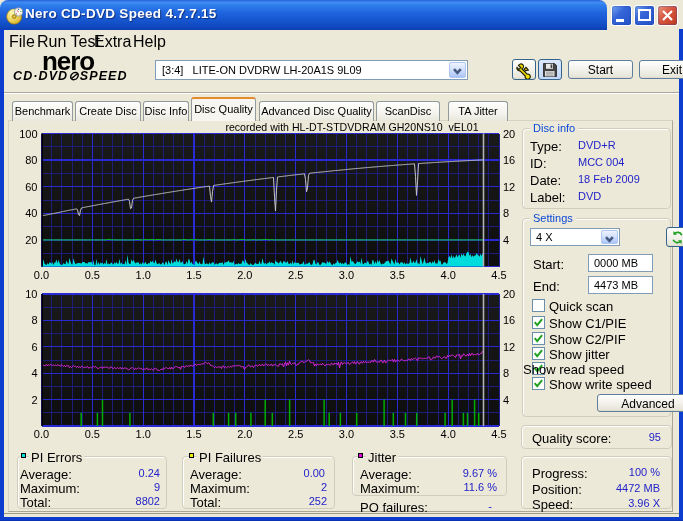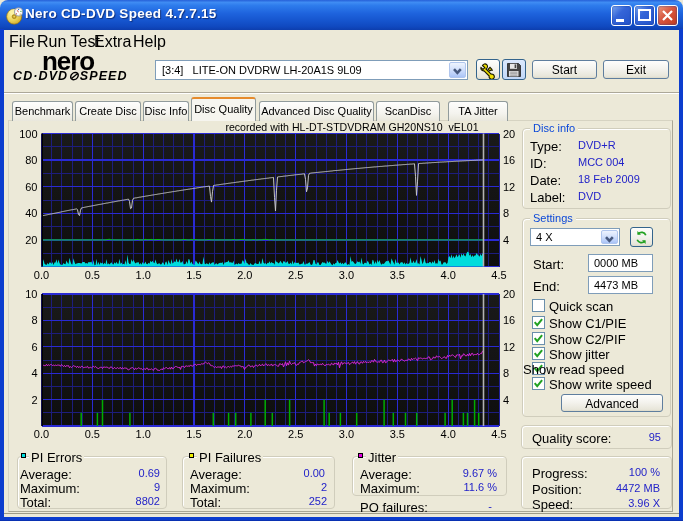--- a/index.html
+++ b/index.html
@@ -1,41 +1,41 @@
 <!DOCTYPE html>
 <html><head><meta charset="utf-8"><style>
 * { margin:0; padding:0; box-sizing:border-box; }
 html,body { width:683px; height:521px; overflow:hidden; }
 body { font-family:"Liberation Sans",sans-serif; font-size:11px; color:#000; background:#ece9d8; position:relative; }
 #win { position:absolute; inset:0; background:#ece9d8; }
 .abs { position:absolute; }
 .lbl { position:absolute; font-size:13px; white-space:nowrap; }
 .val { position:absolute; font-size:11px; color:#2222c8; white-space:nowrap; }
 
-#title { position:absolute; left:0; top:0; width:683px; height:30px;
+#title { position:absolute; left:0; top:0; width:607px; height:30px;
  background:linear-gradient(180deg,#2660d8 0%,#3f8cf3 8%,#2e7cec 18%,#1e63dd 45%,#1554cd 70%,#1049c0 88%,#0d3eae 100%);
  border-radius:8px 8px 0 0; }
 #title .cap { position:absolute; left:25px; top:6px; color:#fff; font-size:13.5px; font-weight:bold; letter-spacing:0.3px; text-shadow:1px 1px 1px #10307c; }
 .tbtn { position:absolute; top:5px; width:21px; height:21px; border-radius:3px; border:1px solid #fff;
  background:linear-gradient(135deg,#7da8f0 0%,#3565d8 40%,#2352c8 100%); box-shadow:inset 0 0 2px #1a3f9a; }
 .tbtn svg { position:absolute; left:0; top:0; }
 #closeb { background:linear-gradient(135deg,#eb9a7d 0%,#d75640 45%,#c23a1c 100%); }
 
 #bl { position:absolute; left:0; top:29px; width:4px; height:492px; background:#0c3dce; }
 #br { position:absolute; right:0; top:29px; width:4px; height:492px; background:#0c3dce; }
 #bb { position:absolute; left:0; top:517px; width:683px; height:4px; background:linear-gradient(180deg,#0c3dce 0%,#0c3dce 70%,#082a9e 100%); }
 
 #menu { position:absolute; left:4px; top:30px; width:675px; height:18px; }
 #menu span { position:absolute; top:3px; font-size:16px; }
 #tooletch { position:absolute; left:4px; top:92px; width:675px; height:2px; border-top:1px solid #aca899; border-bottom:1px solid #fff; }
 #nerologo { position:absolute; left:9px; top:50px; width:130px; height:30px; }
 #combo { position:absolute; left:155px; top:60px; width:313px; height:20px; background:#fff; border:1px solid #7f9db9; }
 #combo .txt { position:absolute; left:6px; top:3px; font-size:11px; }
 .comboarrow { position:absolute; right:1px; top:1px; bottom:1px; width:17px; background:linear-gradient(180deg,#eef4fe 0%,#d3e1fc 45%,#b7cdf9 85%,#a9c3f7 100%); border:1px solid #b0c6ee; border-radius:2px; }
-.xpbtn { position:absolute; background:linear-gradient(180deg,#fefefc 0%,#f4f3ee 45%,#e8e6da 90%,#dcd9c8 100%); border:1px solid #5f7e9e; border-radius:3px; text-align:center; font-size:12px; }
+.xpbtn { position:absolute; background:linear-gradient(180deg,#fefefc 0%,#f4f3ee 45%,#e8e6da 90%,#dcd9c8 100%); border:1px solid #5f7e9e; border-radius:3px; text-align:center; font-size:12px;margin-left:36px; }
 
 .tab { position:absolute; top:101px; height:20px; background:linear-gradient(180deg,#fefefd 0%,#f4f3ee 60%,#e9e7dc 100%); border:1px solid #919b9c; border-bottom:none; border-radius:3px 3px 0 0; text-align:center; font-size:11px; padding-top:3px; }
 #tabactive { top:97px; height:24px; background:#f6f5ef; z-index:3; border-top:2px solid #e68b2c; padding-top:4px; }
 #tabpage { position:absolute; left:8px; top:120px; width:665px; height:392px; background:#ece9d8; border:1px solid #919b9c; border-color:#d6d3c2 #a9a695 #a9a695 #d6d3c2; }
 
 #charts { position:absolute; left:4px; top:118px; }
 #charts text { font-family:"Liberation Sans",sans-serif; }
 #charts .ax { font-size:11px; fill:#000; }
 #charts .ttl { font-size:10.6px; fill:#000; }
 
@@ -320,21 +320,21 @@
     <div class="val" style="left:521px;top:466px;width:139px;text-align:right">100 %</div>
   <div class="lbl" style="left:532px;top:482px">Position:</div>
     <div class="val" style="left:521px;top:482px;width:139px;text-align:right">4472 MB</div>
   <div class="lbl" style="left:532px;top:497px">Speed:</div>
     <div class="val" style="left:521px;top:497px;width:139px;text-align:right">3.96 X</div>
 
   <div class="group" style="left:17px;top:456px;width:150px;height:53px"></div>
   <div class="sq" style="left:21px;top:453px;background:#00e0e0"></div>
   <div class="lbl" style="left:29px;top:450px;background:#ece9d8;padding:0 2px">PI Errors</div>
   <div class="lbl" style="left:20px;top:467px">Average:</div>
-    <div class="val" style="left:20px;top:467px;width:140px;text-align:right">0.69</div>
+    <div class="val" style="left:20px;top:467px;width:140px;text-align:right">0.24</div>
   <div class="lbl" style="left:20px;top:481px">Maximum:</div>
     <div class="val" style="left:20px;top:481px;width:140px;text-align:right">9</div>
   <div class="lbl" style="left:20px;top:495px">Total:</div>
     <div class="val" style="left:20px;top:495px;width:140px;text-align:right">8802</div>
 
   <div class="group" style="left:182px;top:456px;width:153px;height:53px"></div>
   <div class="sq" style="left:189px;top:453px;background:#f0f000"></div>
   <div class="lbl" style="left:197px;top:450px;background:#ece9d8;padding:0 2px">PI Failures</div>
   <div class="lbl" style="left:190px;top:467px">Average:</div>
     <div class="val" style="left:188px;top:467px;width:137px;text-align:right">0.00</div>

